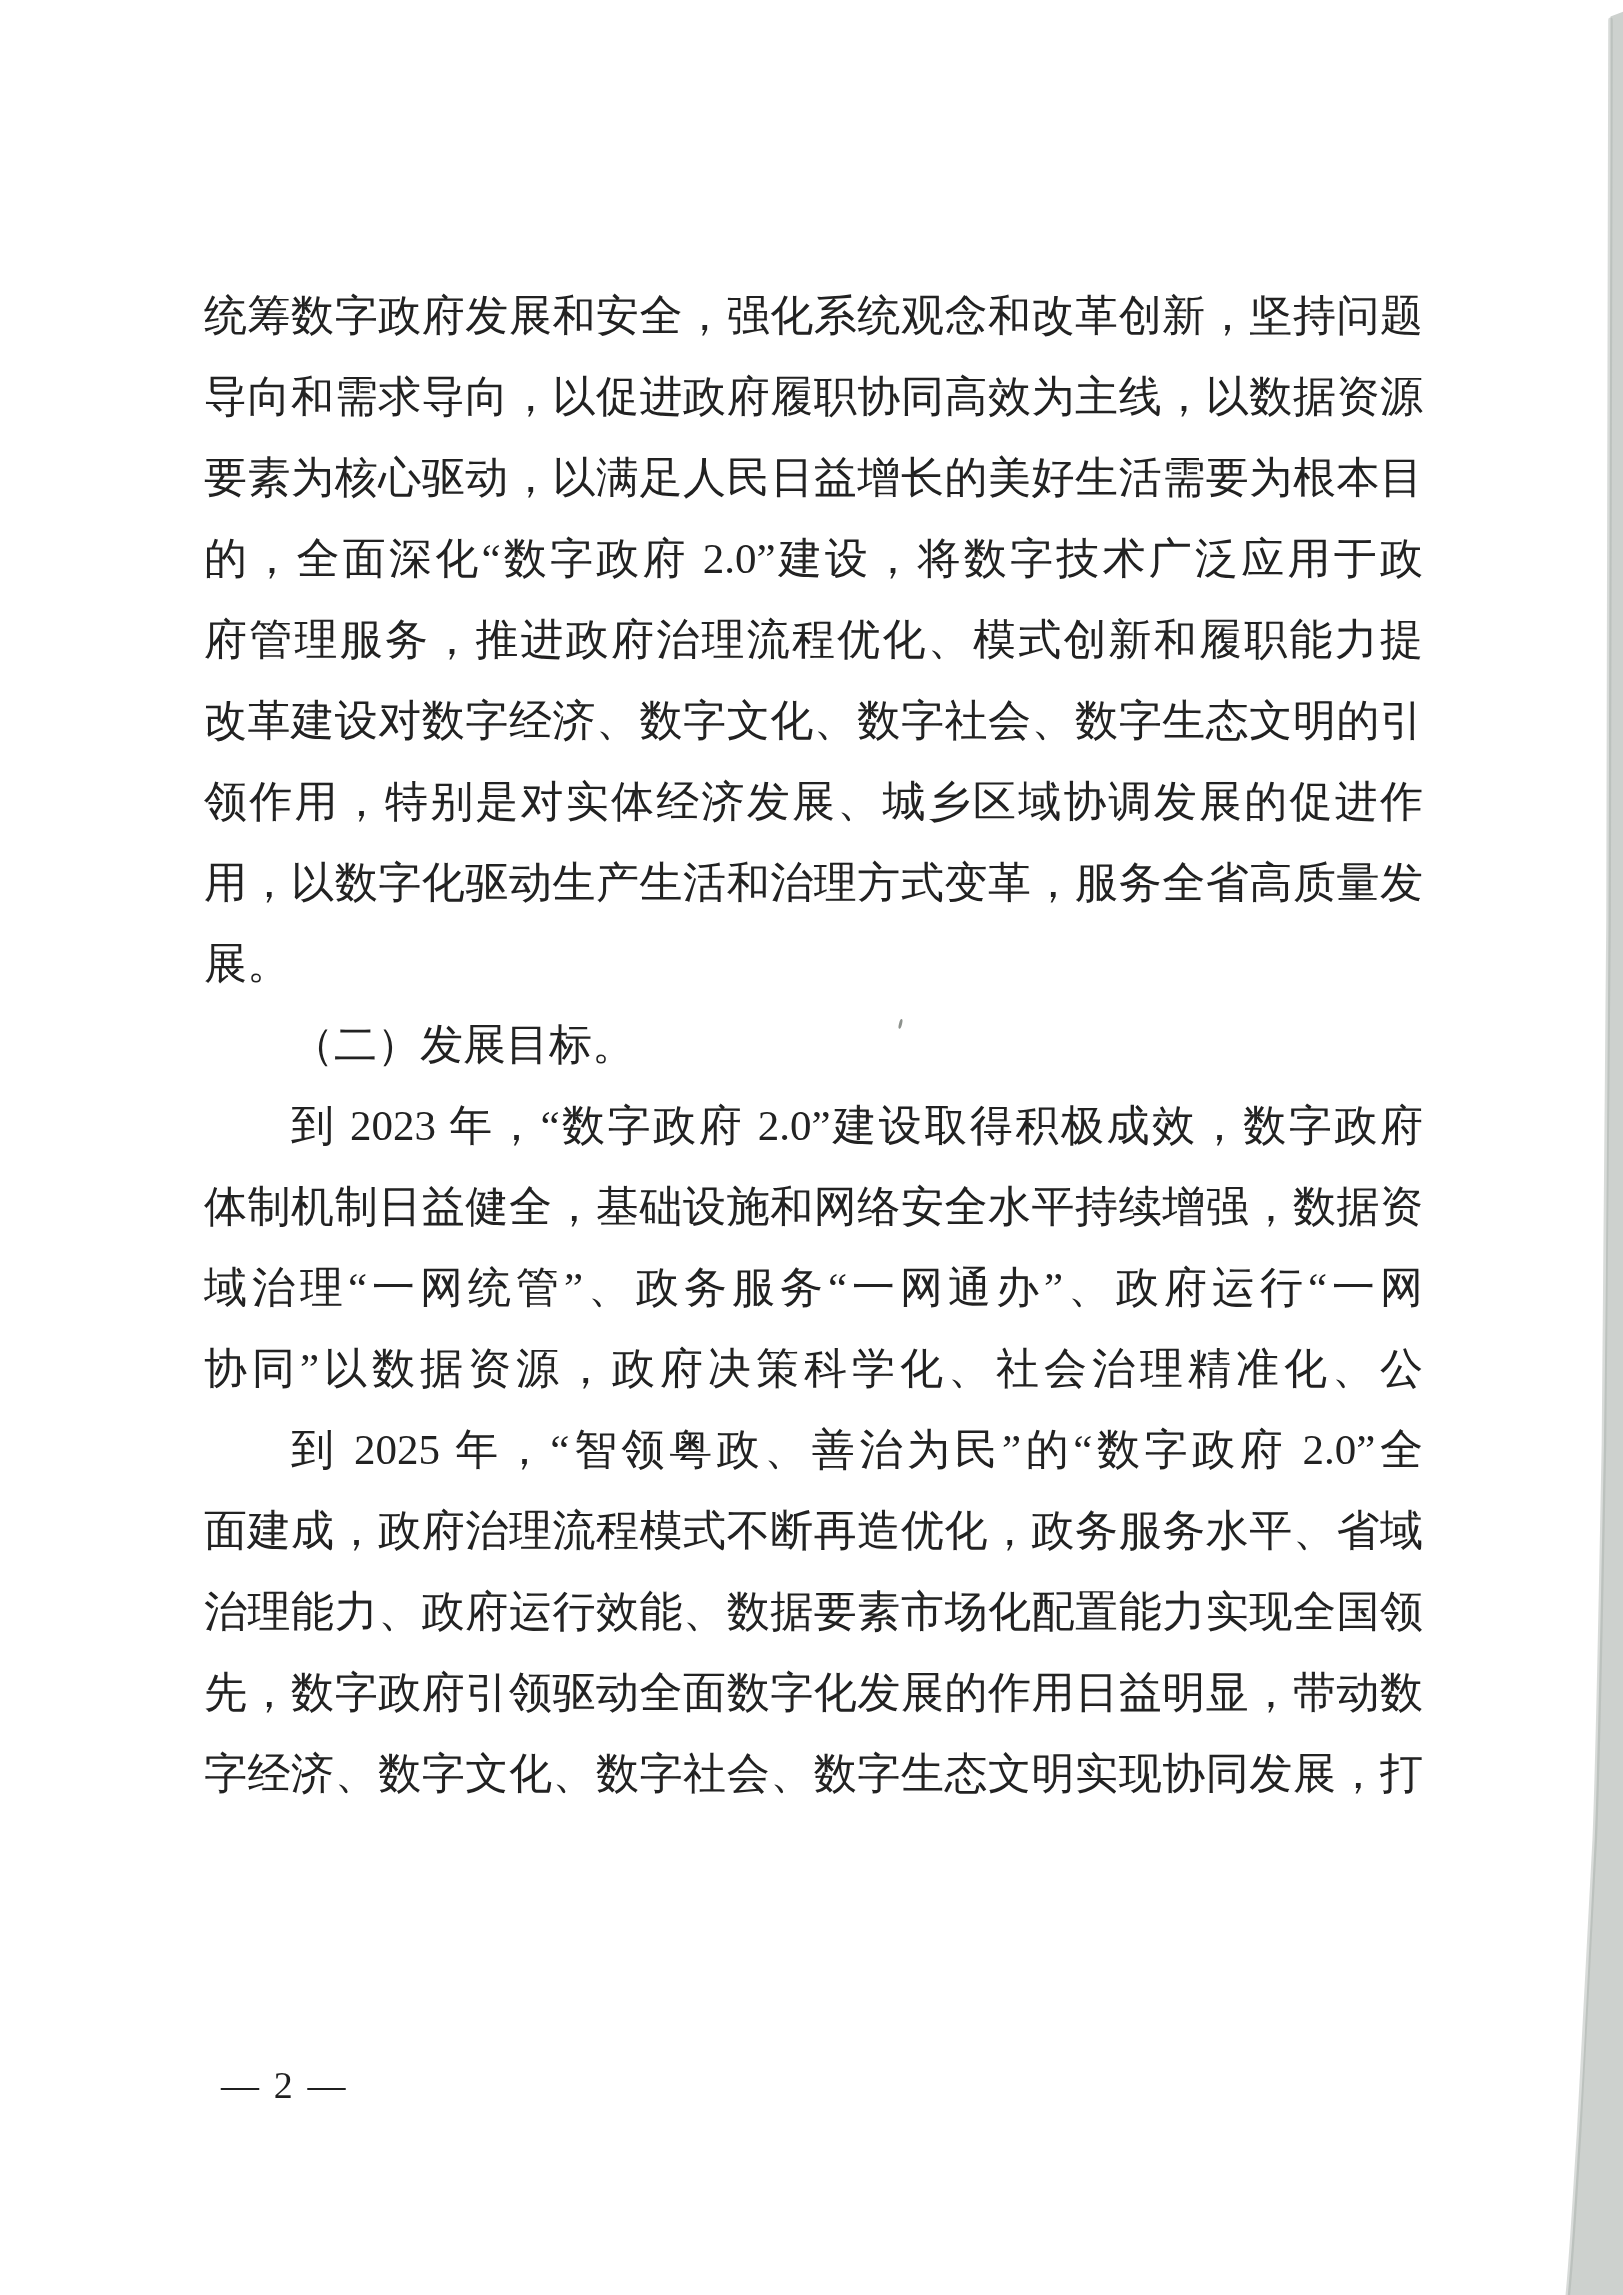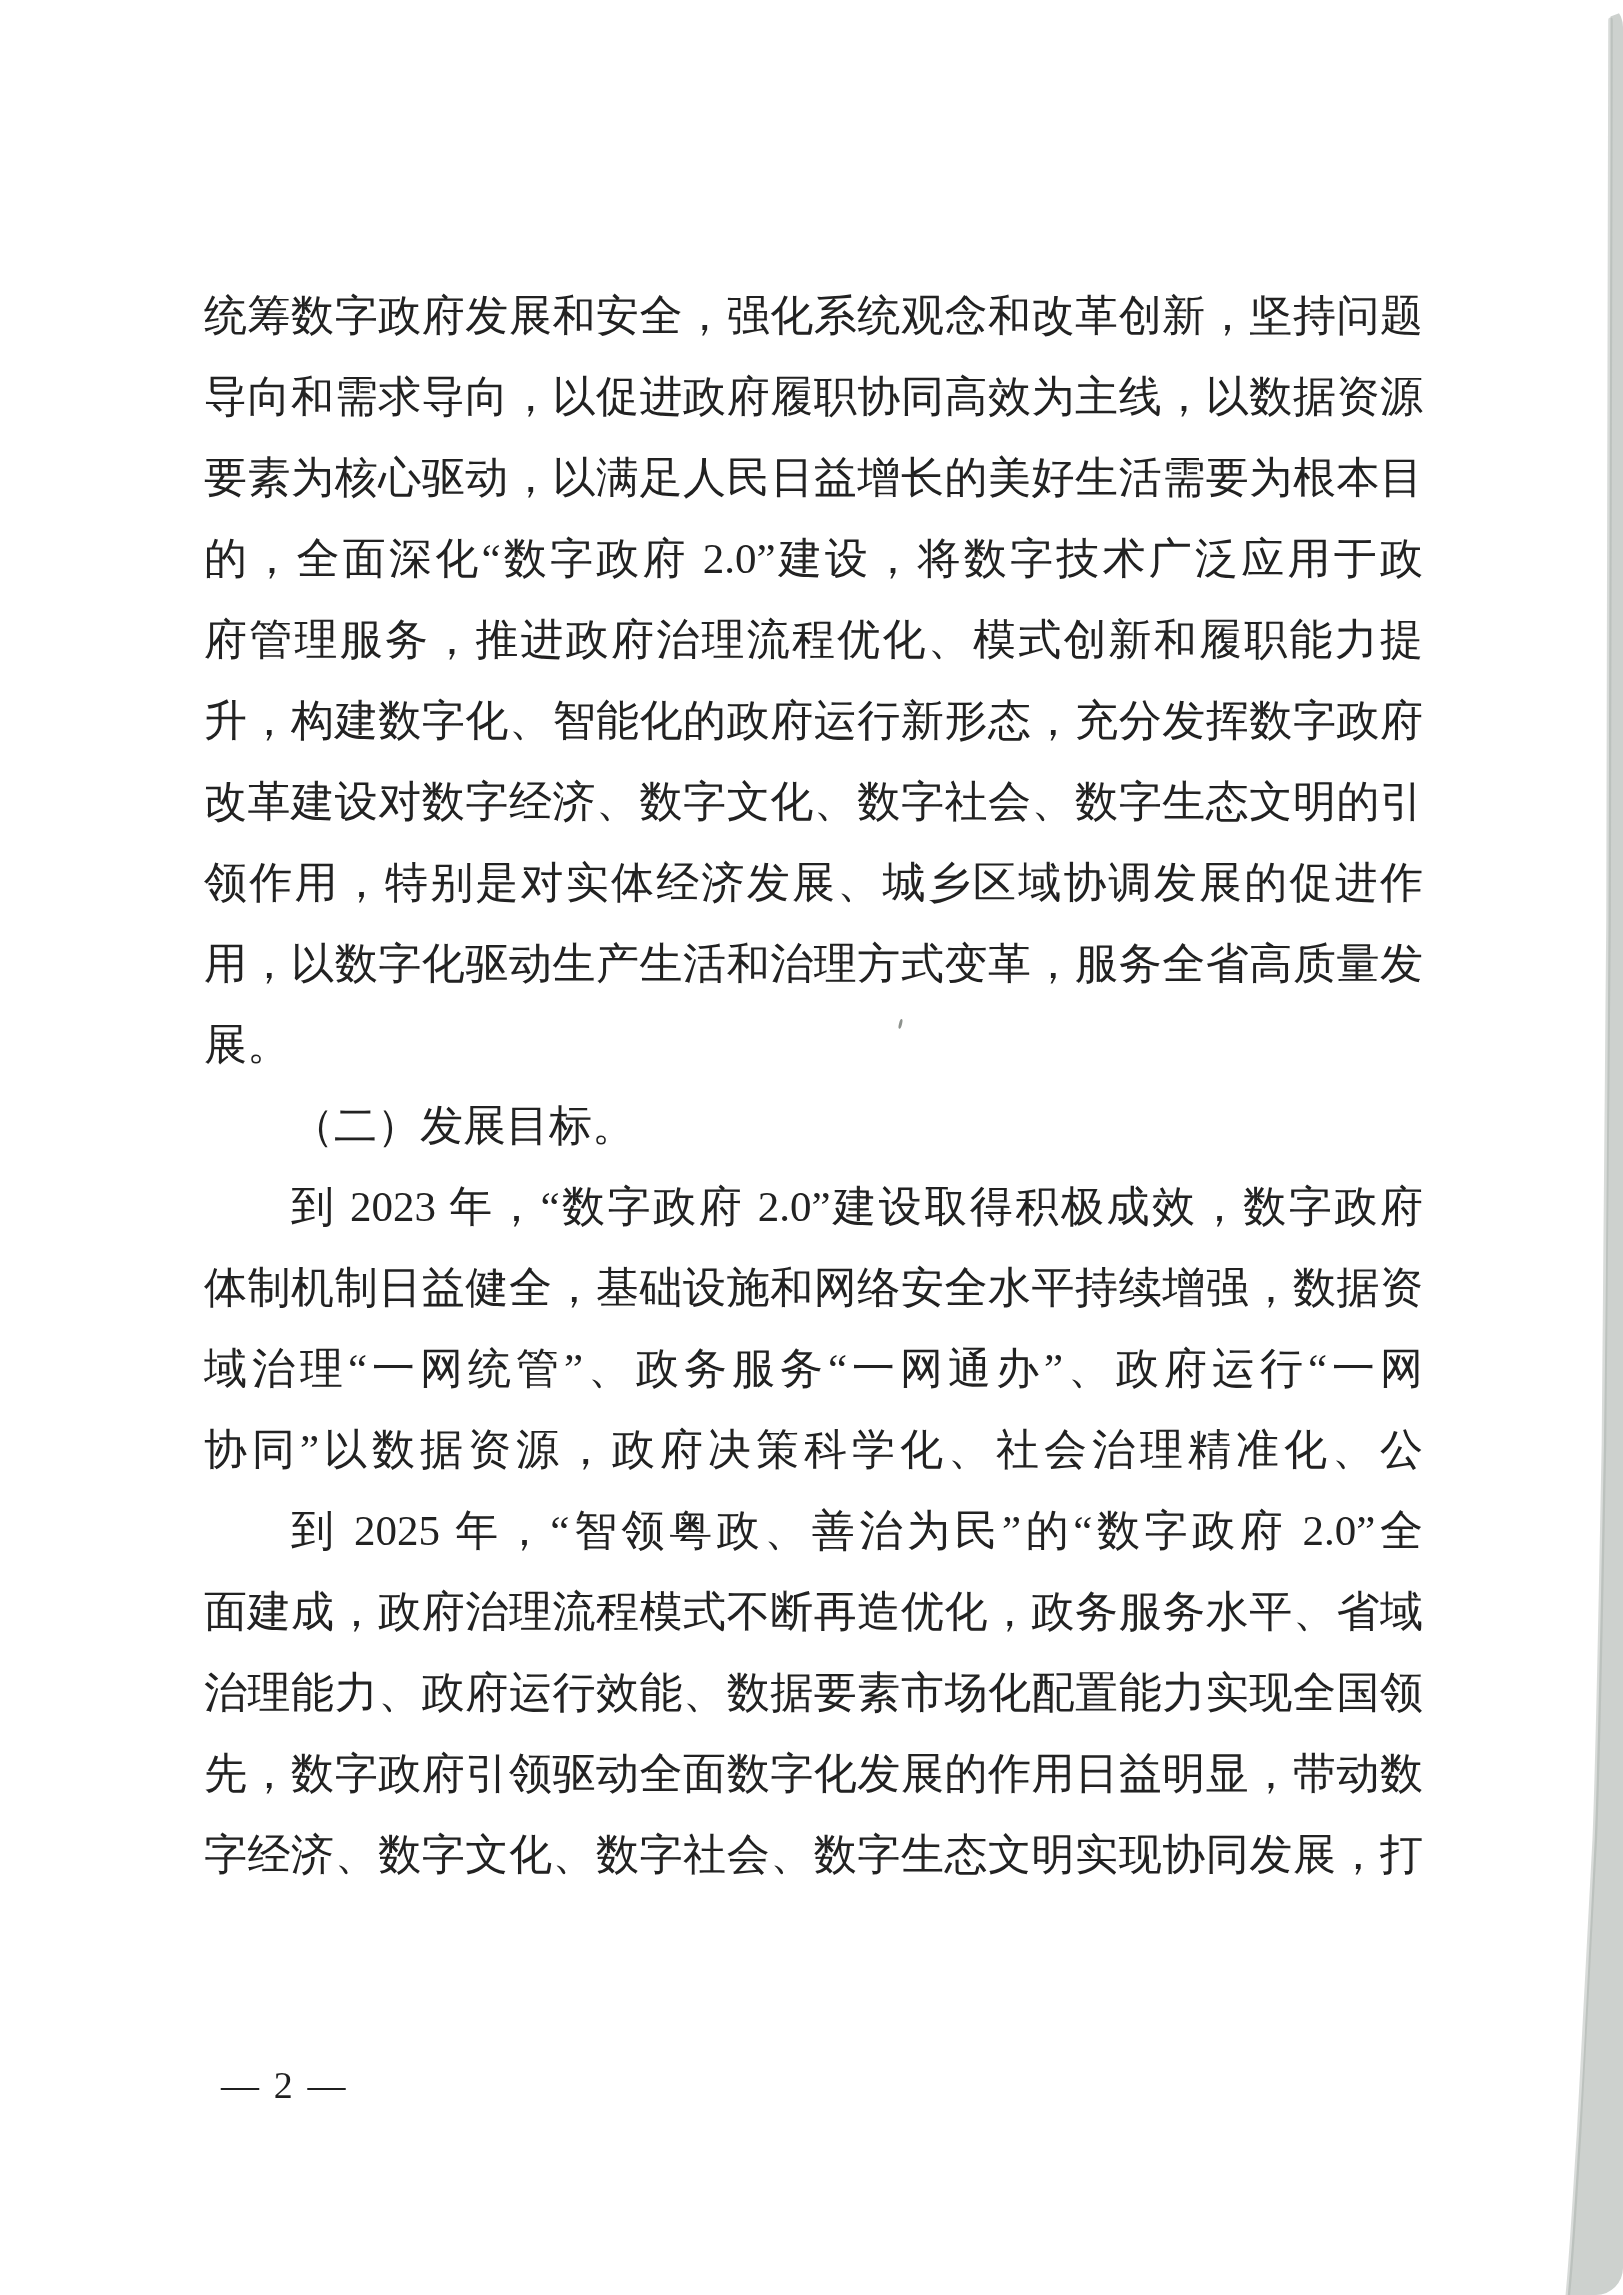--- a/index.html
+++ b/index.html
@@ -7,21 +7,20 @@
     padding: 0;
     background: #ffffff;
   }
   .page {
     position: relative;
     width: 1623px;
     height: 2295px;
     background: #ffffff;
     overflow: hidden;
     font-family: "Liberation Serif", "DejaVu Serif", serif;
-    border-radius: 27px;
   }
   
   .scan-edge-svg {
     position: absolute;
     top: 0;
     left: 0;
     width: 1623px;
     height: 2295px;
     pointer-events: none;
   }
@@ -94,21 +93,20 @@
 
   <div class="speckle"></div>
 
   <main class="text-block" id="text-block">
 
   <div class="line just">统筹数字政府发展和安全，强化系统观念和改革创新，坚持问题</div>
       <div class="line just">导向和需求导向，以促进政府履职协同高效为主线，以数据资源</div>
       <div class="line just">要素为核心驱动，以满足人民日益增长的美好生活需要为根本目</div>
       <div class="line just">的，全面深化“数字政府 2.0”建设，将数字技术广泛应用于政</div>
       <div class="line just">府管理服务，推进政府治理流程优化、模式创新和履职能力提</div>
-      <div class="line just">升，构建数字化、智能化的政府运行新形态，充分发挥数字政府</div>
       <div class="line just">改革建设对数字经济、数字文化、数字社会、数字生态文明的引</div>
       <div class="line just">领作用，特别是对实体经济发展、城乡区域协调发展的促进作</div>
       <div class="line just">用，以数字化驱动生产生活和治理方式变革，服务全省高质量发</div>
       <div class="line">展。</div>
       <div class="line indent bold">（二）发展目标。</div>
       <div class="line indent just">到 2023 年，“数字政府 2.0”建设取得积极成效，数字政府</div>
       <div class="line just">体制机制日益健全，基础设施和网络安全水平持续增强，数据资</div>
       <div class="line just">域治理“一网统管”、政务服务“一网通办”、政府运行“一网</div>
       <div class="line just">协同”以数据资源，政府决策科学化、社会治理精准化、公</div>
       <div class="line indent just">到 2025 年，“智领粤政、善治为民”的“数字政府 2.0”全</div>

